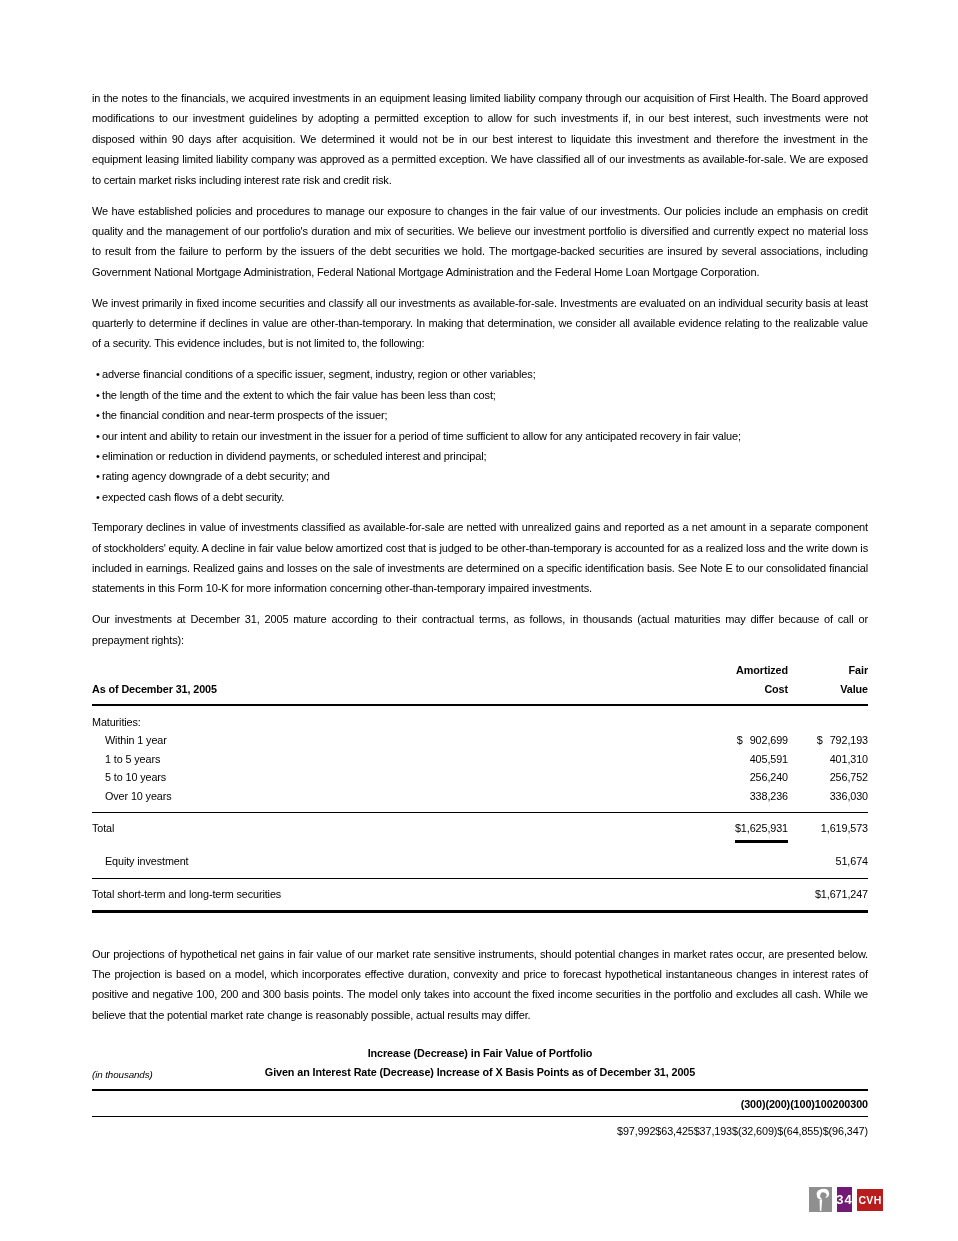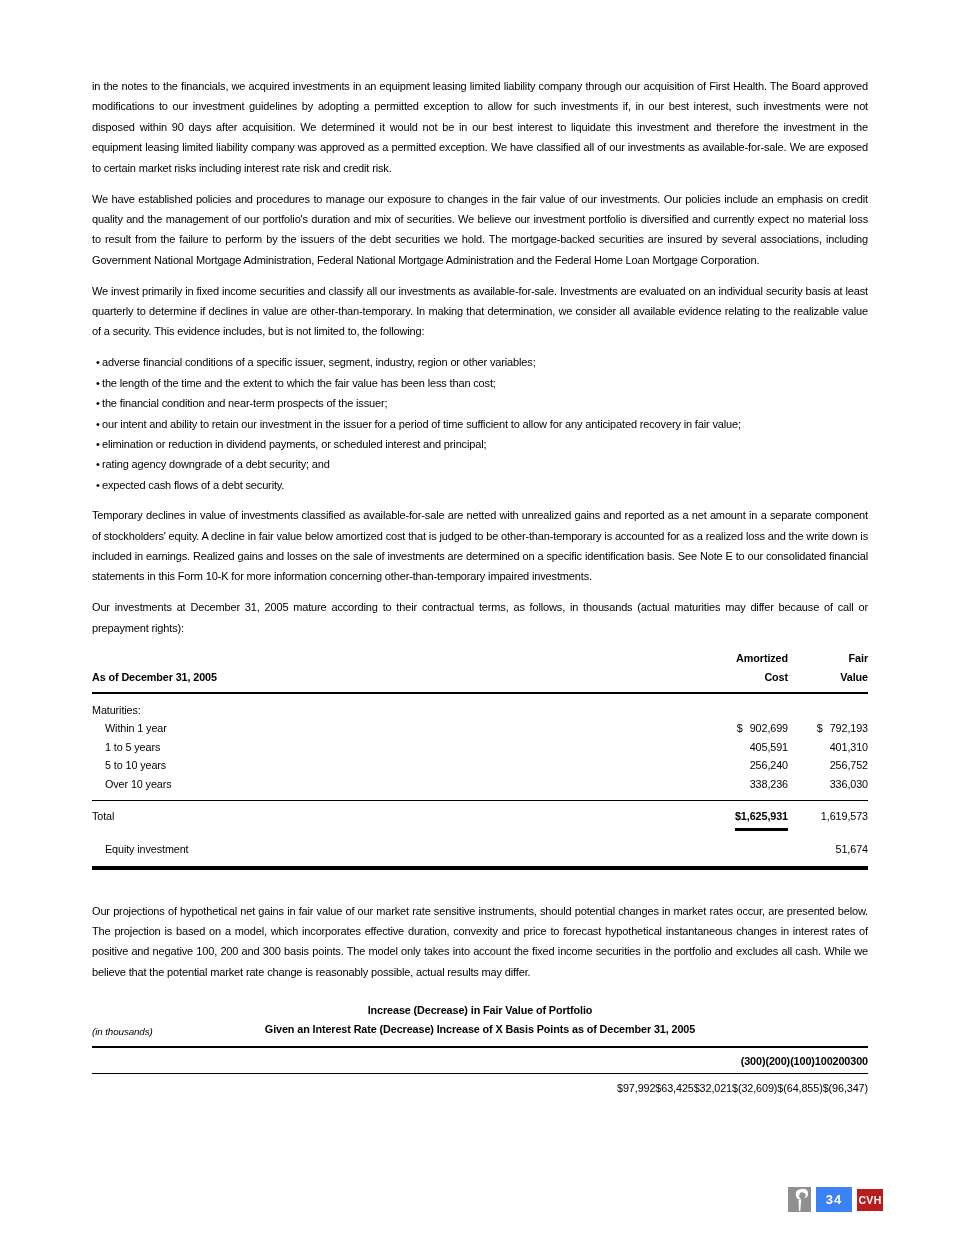--- a/index.html
+++ b/index.html
@@ -5,21 +5,21 @@
   * { margin:0; padding:0; box-sizing:border-box; }
   html,body { width:958px; height:1241px; background:#ffffff; }
   body {
     font-family:"Liberation Sans","DejaVu Sans",sans-serif;
     color:#000;
     position:relative;
     overflow:hidden;
   }
   .content {
     position:absolute;
-    left:92px; top:76px;
+    left:92px; top:88px;
     width:776px;
   }
   p.body-par {
     font-size:11px;
     line-height:20.4px;
     letter-spacing:-0.15px;
     text-align:justify;
     margin-bottom:10.5px;
   }
   
@@ -43,21 +43,21 @@
   .t1 .bold { font-weight:bold; }
   .t1 .hdr-row { line-height:19px; }
   .t1 .rule2 { border-bottom:2px solid #000; margin-top:5px; }
   .t1 .rule1 { border-bottom:1px solid #000; }
   .t1 .rule-thick { border-bottom:3.5px solid #000; }
   .t1 .sect { line-height:18.6px; padding-top:7px; }
   .t1 .drow { line-height:18.6px; }
   .t1 .drow .lbl { padding-left:13px; }
   .t1 .pad-b { padding-bottom:6px; }
   .t1 .total-row { padding-top:8px; line-height:15px; }
-  .t1 .ul-heavy { border-bottom:3px solid #000; padding-bottom:4px;font-weight:bold; }
+  .t1 .ul-heavy { border-bottom:3px solid #000; padding-bottom:4px; }
   .t1 .eq-row { padding-top:11px; line-height:15px; padding-bottom:9px; }
   .t1 .gt-row { padding-top:8px; line-height:15px; padding-bottom:8px; }
 
   
   .t2 { margin-top:19px; font-size:10.8px; letter-spacing:-0.1px; }
   .t2 .title1 { text-align:center; font-weight:bold; line-height:19px; }
   .t2 .title2-row { position:relative; line-height:19px; }
   .t2 .units { position:absolute; left:0; top:2px; font-style:italic; font-size:9.8px; font-weight:normal; }
   .t2 .title2 { text-align:center; font-weight:bold; }
   .t2 .rule2 { border-bottom:2px solid #000; margin-top:7px; }
@@ -72,21 +72,21 @@
     right:75px; bottom:29px;
     display:flex;
     align-items:center;
     gap:5px;
   }
   .fbox {
     display:flex; align-items:center; justify-content:center;
     color:#fff; font-weight:bold;
   }
   .logo-box  { width:23px; height:25px; background:#8f8f8f; }
-  .num-box   { width:36px; height:25px; background:#3b82f6; font-size:13px; letter-spacing:1px; }
+  .num-box   { width:15px; height:25px; background:#701a75; font-size:13px; letter-spacing:1px; }
   .tick-box  { width:26px; height:22px; background:#b91c1c; font-size:10.5px; letter-spacing:0.3px; }
 </style>
 </head>
 <body>
 
 <div class="content">
 
   <p class="body-par">in the notes to the financials, we acquired investments in an equipment leasing limited liability company through our acquisition of First Health. The Board approved modifications to our investment guidelines by adopting a permitted exception to allow for such investments if, in our best interest, such investments were not disposed within 90 days after acquisition. We determined it would not be in our best interest to liquidate this investment and therefore the investment in the equipment leasing limited liability company was approved as a permitted exception. We have classified all of our investments as available-for-sale. We are exposed to certain market risks including interest rate risk and credit risk.</p>
   <p class="body-par">We have established policies and procedures to manage our exposure to changes in the fair value of our investments. Our policies include an emphasis on credit quality and the management of our portfolio's duration and mix of securities. We believe our investment portfolio is diversified and currently expect no material loss to result from the failure to perform by the issuers of the debt securities we hold. The mortgage-backed securities are insured by several associations, including Government National Mortgage Administration, Federal National Mortgage Administration and the Federal Home Loan Mortgage Corporation.</p>
   <p class="body-par">We invest primarily in fixed income securities and classify all our investments as available-for-sale. Investments are evaluated on an individual security basis at least quarterly to determine if declines in value are other-than-temporary. In making that determination, we consider all available evidence relating to the realizable value of a security. This evidence includes, but is not limited to, the following:</p>
@@ -192,20 +192,27 @@
 
     <div class="frow eq-row">
       <div class="lbl" style="padding-left:13px;">Equity investment</div>
       <div class="c-cost"></div>
       <div class="c-fair">
           <span>51,674</span>
         </div>
     </div>
     <div class="rule1"></div>
 
+    <div class="frow gt-row">
+      <div class="lbl">Total short-term and long-term securities</div>
+      <div class="c-cost"></div>
+      <div class="c-fair">
+          <span>$1,671,247</span>
+        </div>
+    </div>
     <div class="rule-thick"></div>
   </div>
 
   <p class="body-par" style="margin-top:31px;">Our projections of hypothetical net gains in fair value of our market rate sensitive instruments, should potential changes in market rates occur, are presented below. The projection is based on a model, which incorporates effective duration, convexity and price to forecast hypothetical instantaneous changes in interest rates of positive and negative 100, 200 and 300 basis points. The model only takes into account the fixed income securities in the portfolio and excludes all cash. While we believe that the potential market rate change is reasonably possible, actual results may differ.</p>
 
   <div class="t2">
     <div class="title1">Increase (Decrease) in Fair Value of Portfolio</div>
     <div class="title2-row">
       <span class="units">(in thousands)</span>
       <div class="title2">Given an Interest Rate (Decrease) Increase of X Basis Points as of December 31, 2005</div>
@@ -219,21 +226,21 @@
         <span>100</span>
         <span>200</span>
         <span>300</span>
       </div>
     </div>
     <div class="rule1"></div>
     <div class="vals">
       <div class="cells">
         <span>$97,992</span>
         <span>$63,425</span>
-        <span>$32,021</span>
+        <span>$37,193</span>
         <span>$(32,609)</span>
         <span>$(64,855)</span>
         <span>$(96,347)</span>
       </div>
     </div>
   </div>
 
 </div>
 
 <div class="footer">

